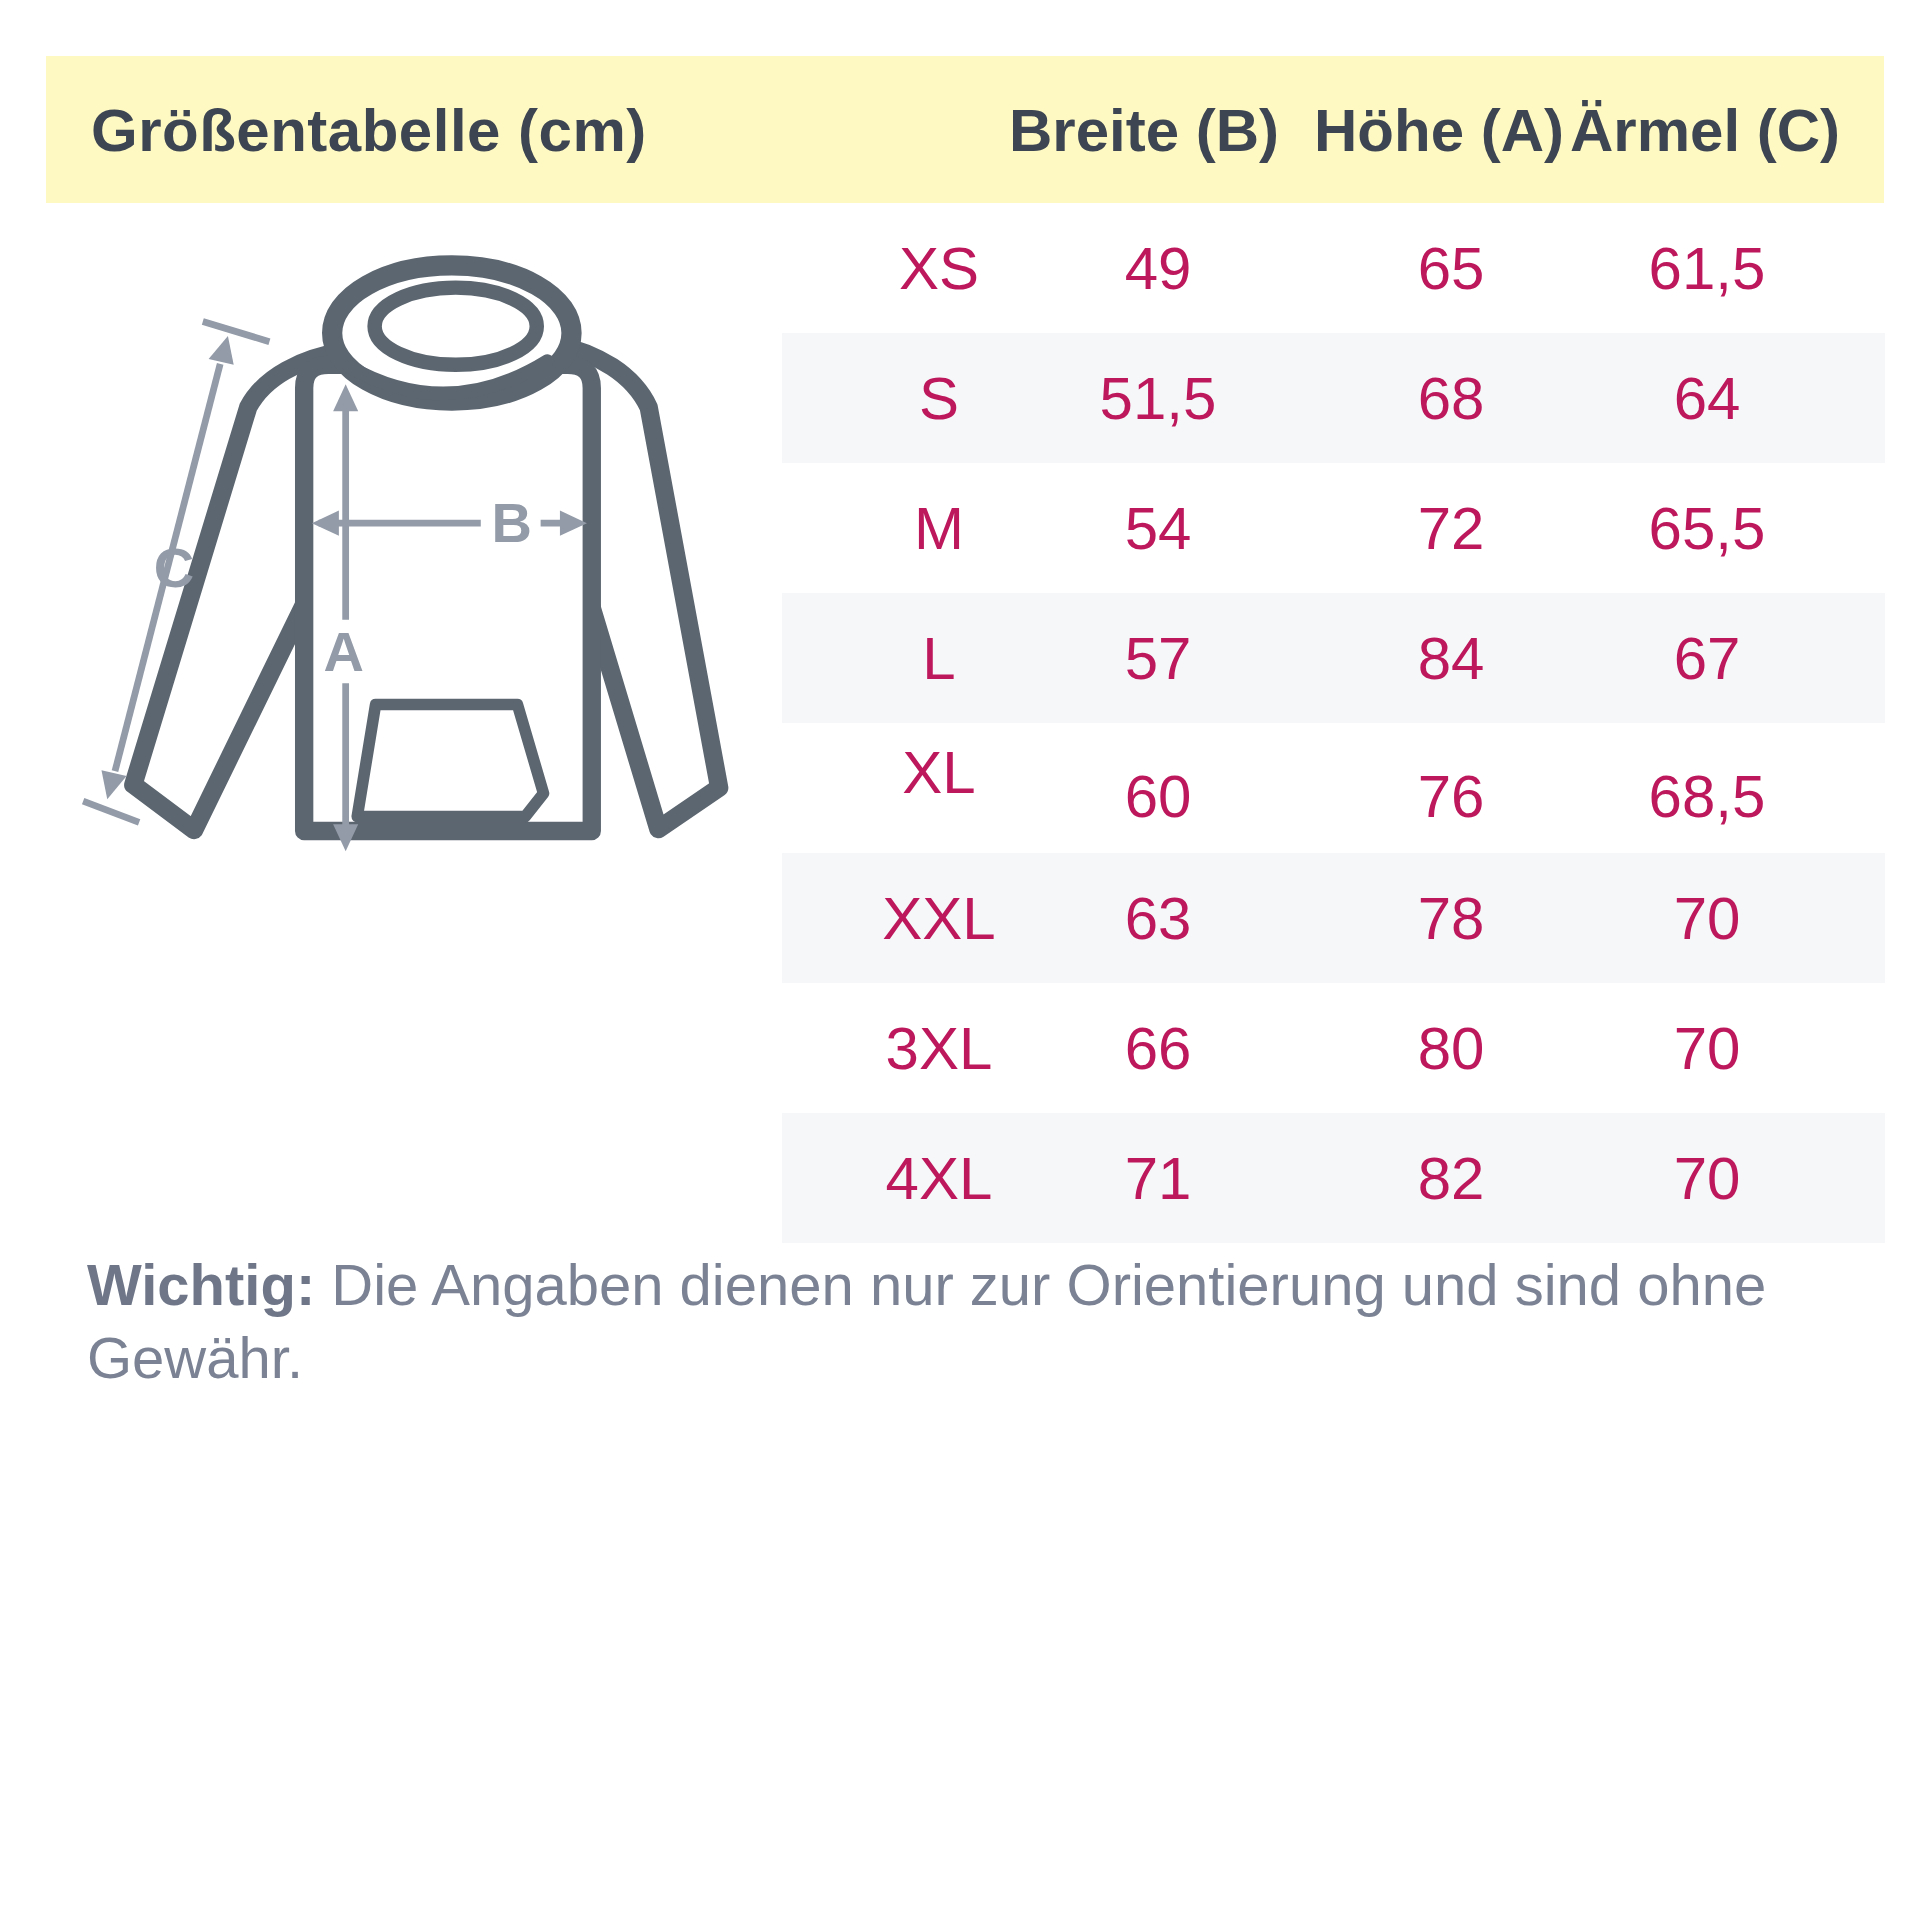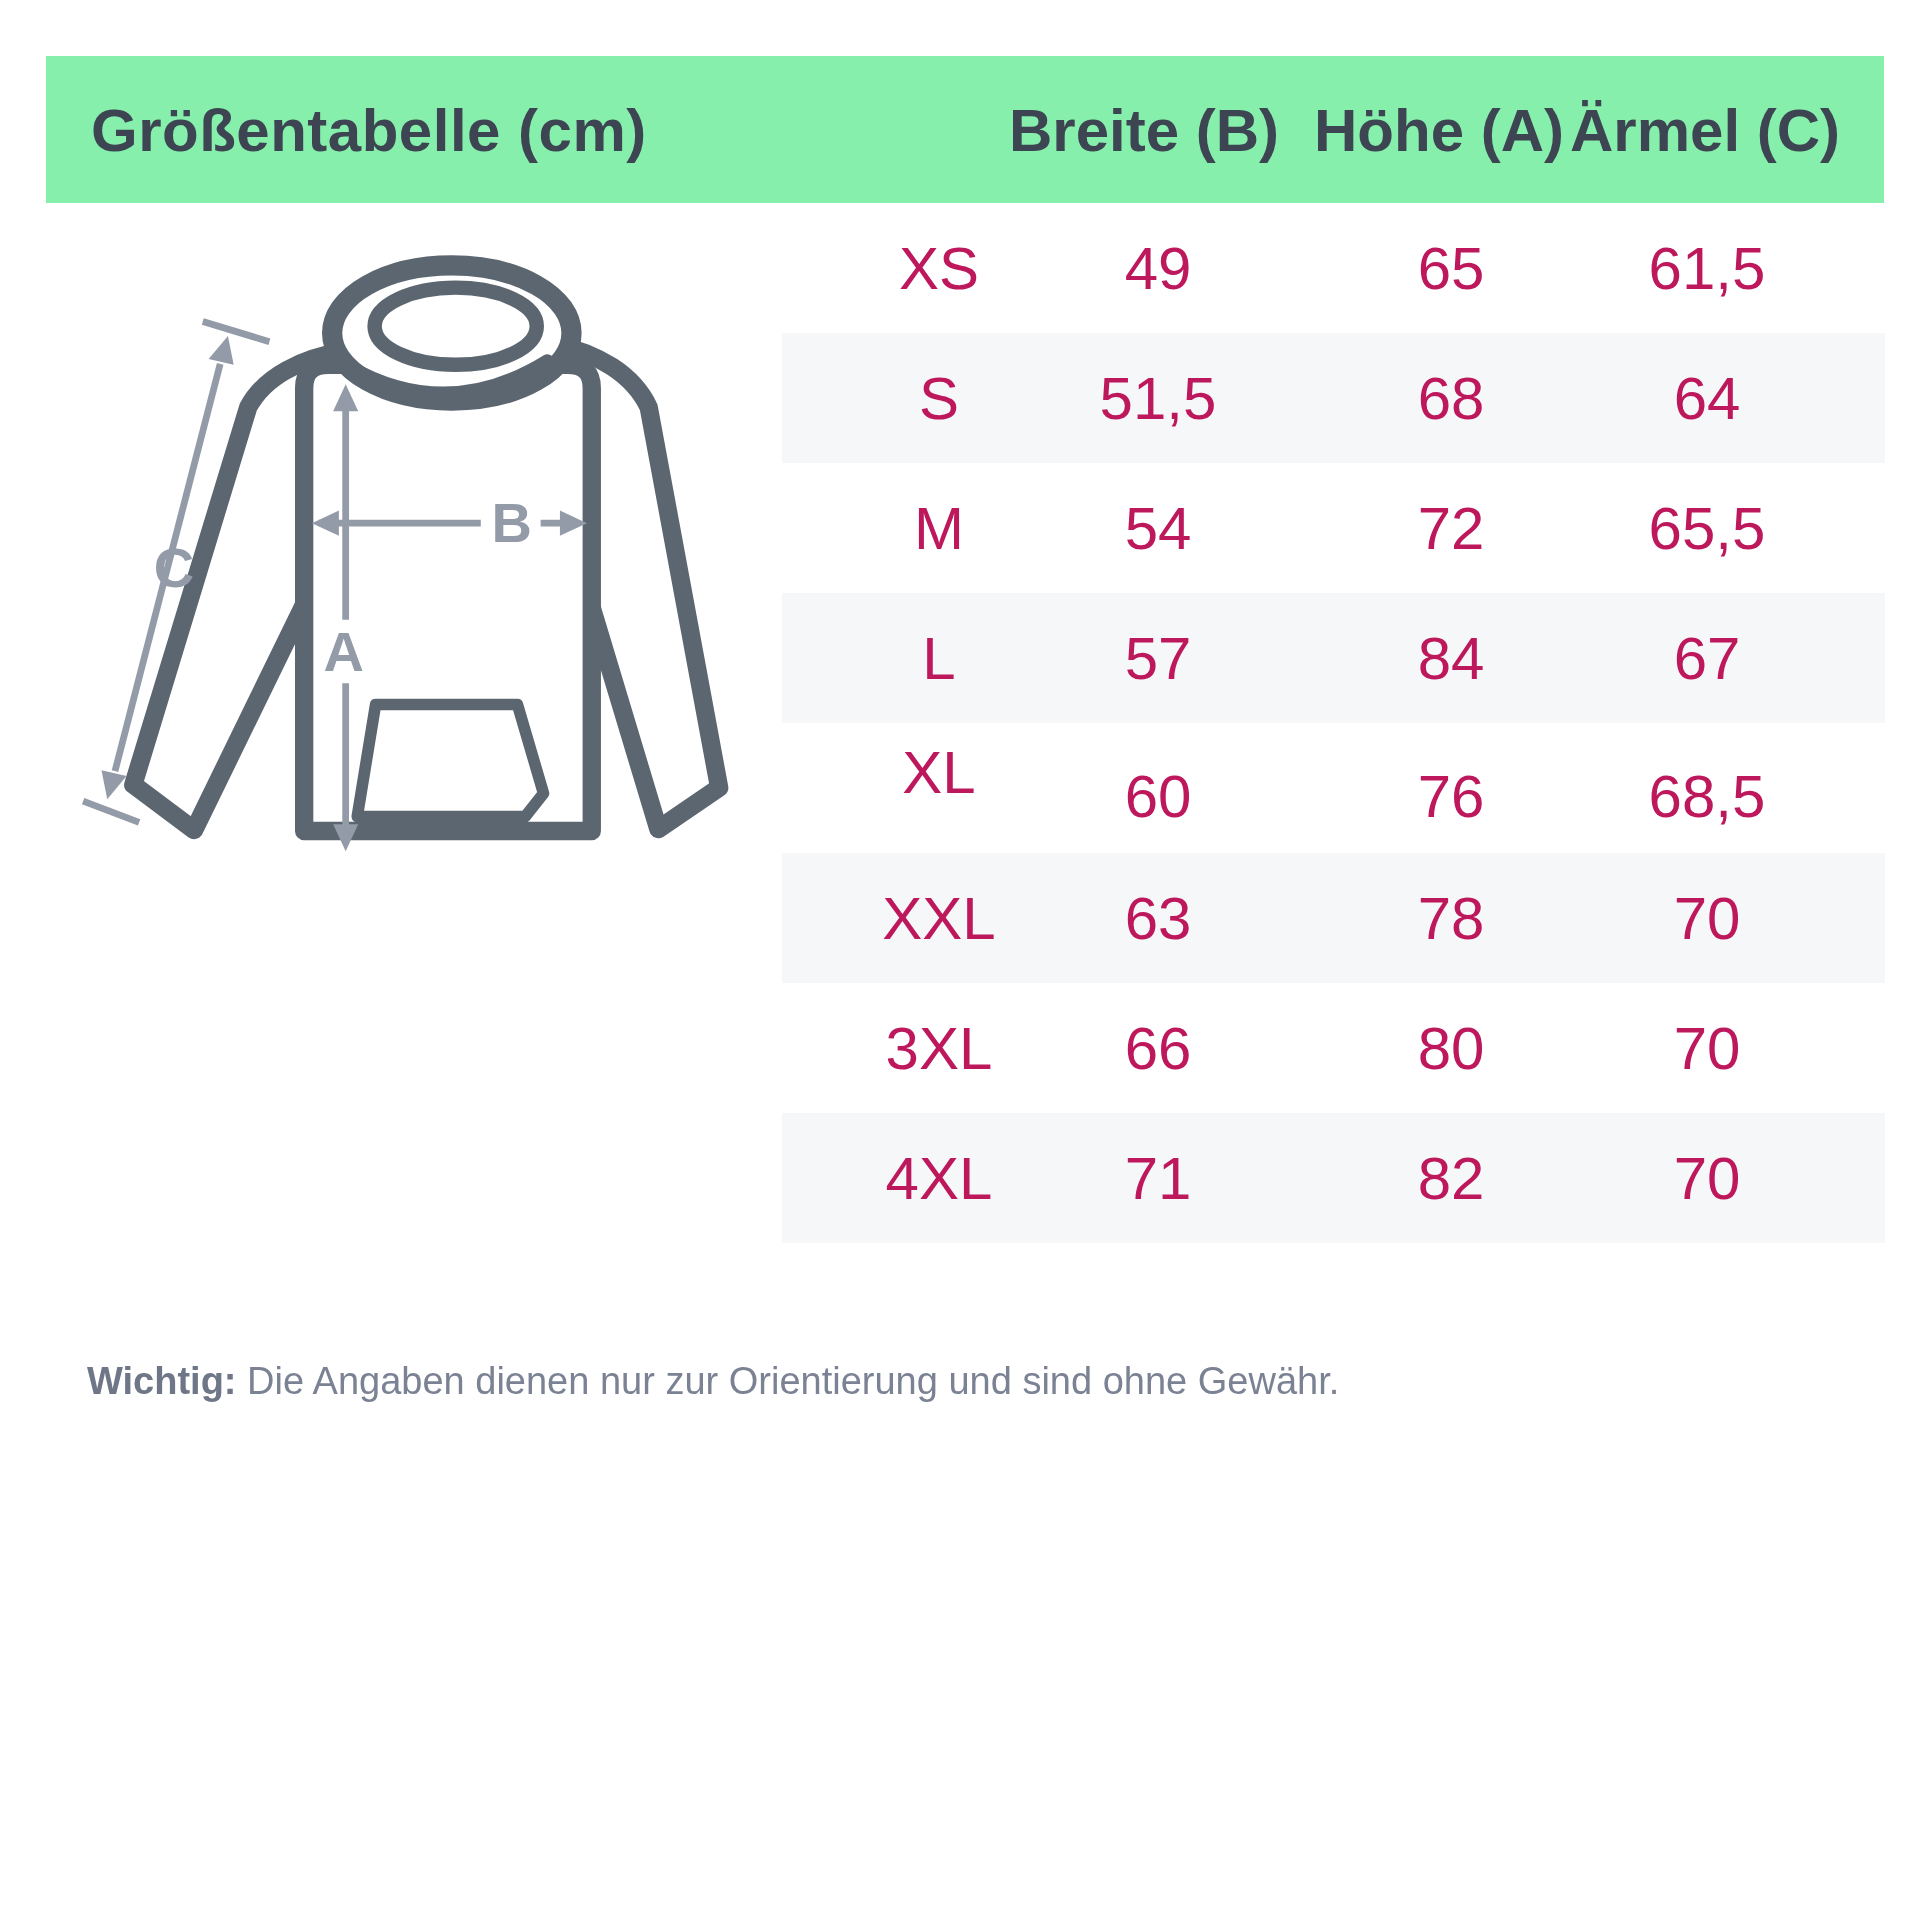--- a/index.html
+++ b/index.html
@@ -4,21 +4,21 @@
 <style>
   * { margin:0; padding:0; box-sizing:border-box; }
   html,body { background:#ffffff; }
   body { font-family:"Liberation Sans","DejaVu Sans",sans-serif; }
   .canvas {
     position:relative; width:1931px; height:1931px; background:#ffffff; overflow:hidden;
   }
   
   .header-band {
     position:absolute; left:46px; top:56px; width:1838px; height:147px;
-    background:#86efac;
+    background:#fef9c3;
   }
   .chart-title {
     position:absolute; left:45px; top:50%; transform:translateY(-50%);
     font-size:60px; font-weight:700; color:#3d4552; letter-spacing:0.5px;
     white-space:nowrap;
   }
   .col-header {
     position:absolute; top:50%; transform:translate(-50%,-50%);
     font-size:60px; font-weight:700; color:#3d4552; white-space:nowrap;
   }
@@ -41,22 +41,22 @@
   .t-row .cell-aermel { left:925px; }
   
   .t-row.row-offset .cell-size   { transform:translate(-50%,calc(-50% - 15.4px)); }
   .t-row.row-offset .cell-breite,
   .t-row.row-offset .cell-hoehe,
   .t-row.row-offset .cell-aermel { transform:translate(-50%,calc(-50% + 8.7px)); }
   
   .hoodie-svg { position:absolute; left:58px; top:222px; width:695px; height:637px; }
   
   .note {
-    position:absolute; left:87px; top:1345px; width:1796px;
-    font-size:38px; line-height:73px; color:#7a8293;
+    position:absolute; left:87px; top:1248px; width:1796px;
+    font-size:58px; line-height:73px; color:#7a8293;
   }
   .note b { font-weight:700; color:#6e7688; }
 </style>
 </head>
 <body>
 
 <div class="canvas">
 
   <div class="header-band">
     <div class="chart-title">Größentabelle (cm)</div>

